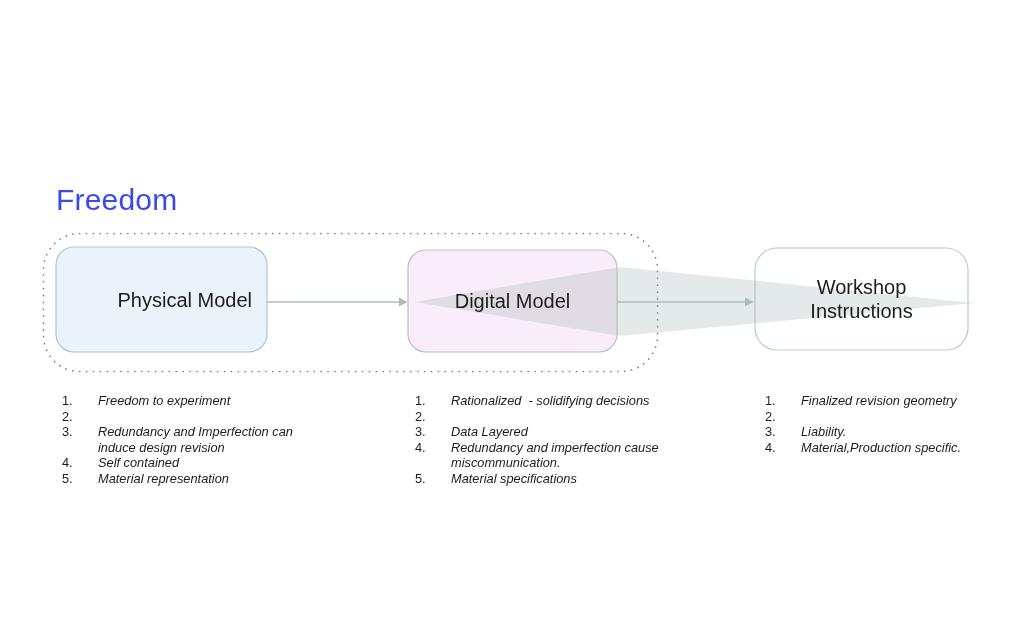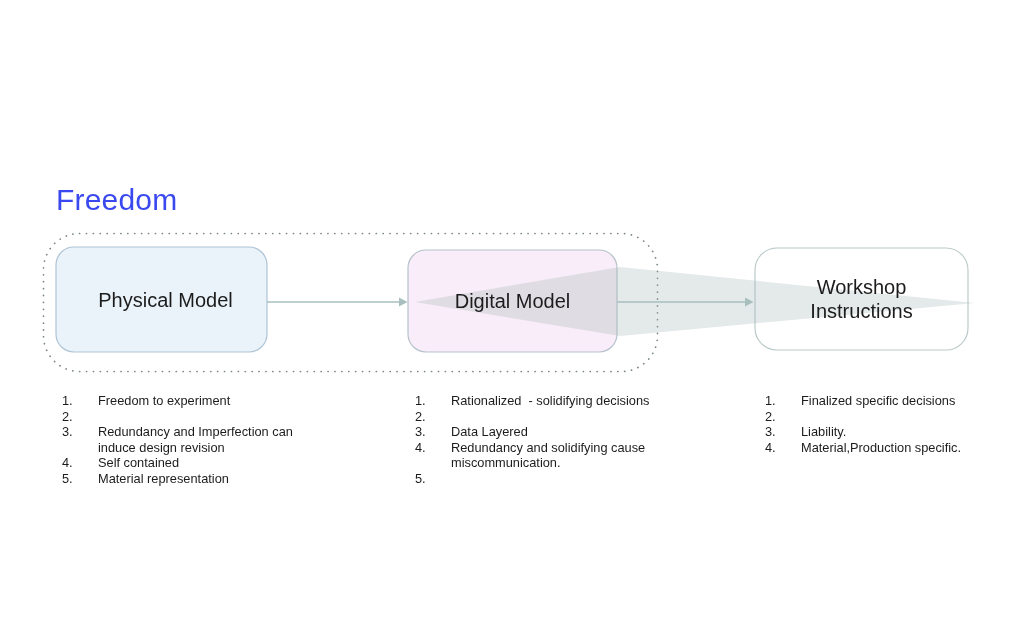--- a/index.html
+++ b/index.html
@@ -43,33 +43,33 @@
     color:var(--accent);letter-spacing:0.2px;font-weight:400;
   }
   .title.left{left:56px;}
   .title.right{right:68px;}
 
   
   .box-label{
     position:absolute;display:flex;align-items:center;justify-content:center;
     text-align:center;font-size:20px;line-height:24px;color:var(--text);
   }
-  .box-label.physical{left:60px;top:247px;width:211px;height:105px;}
+  .box-label.physical{left:41px;top:247px;width:211px;height:105px;justify-content:flex-end;}
   .box-label.digital{left:408px;top:250px;width:209px;height:102px;}
   .box-label.workshop{left:755px;top:248px;width:213px;height:102px;}
   .box-label.workshop .wrap{width:130px;}
 
   
   .list{position:absolute;top:393px;font-size:12.8px;line-height:15.5px;}
   .list.physical{left:62px;width:250px;}
   .list.digital{left:415px;width:260px;}
   .list.workshop{left:765px;width:235px;}
   .li{display:flex;align-items:flex-start;}
   .li .num{flex:0 0 36px;}
-  .li .txt{white-space:pre-line;flex:1 1 auto;}
+  .li .txt{white-space:pre-line;flex:1 1 auto;font-style:italic;}
 </style>
 </head>
 <body>
 
 <div class="canvas">
 
   <svg class="diagram" width="1024" height="640" viewBox="0 0 1024 640">
 
     <rect class="dotted-frame" x="43.5" y="233.5" width="614" height="138" rx="36"></rect>
 
@@ -132,32 +132,33 @@
     </div>
     <div class="li">
       <span class="num">2.</span>
     </div>
     <div class="li">
       <span class="num">3.</span>
       <span class="txt">Data Layered</span>
     </div>
     <div class="li">
       <span class="num">4.</span>
-      <span class="txt">Redundancy and solidifying cause
+      <span class="txt">Redundancy and imperfection cause
 miscommunication.</span>
     </div>
     <div class="li">
       <span class="num">5.</span>
+      <span class="txt">Material specifications</span>
     </div>
   </div>
 
   <div class="list workshop">
     <div class="li">
       <span class="num">1.</span>
-      <span class="txt">Finalized specific decisions</span>
+      <span class="txt">Finalized revision geometry</span>
     </div>
     <div class="li">
       <span class="num">2.</span>
     </div>
     <div class="li">
       <span class="num">3.</span>
       <span class="txt">Liability.</span>
     </div>
     <div class="li">
       <span class="num">4.</span>

